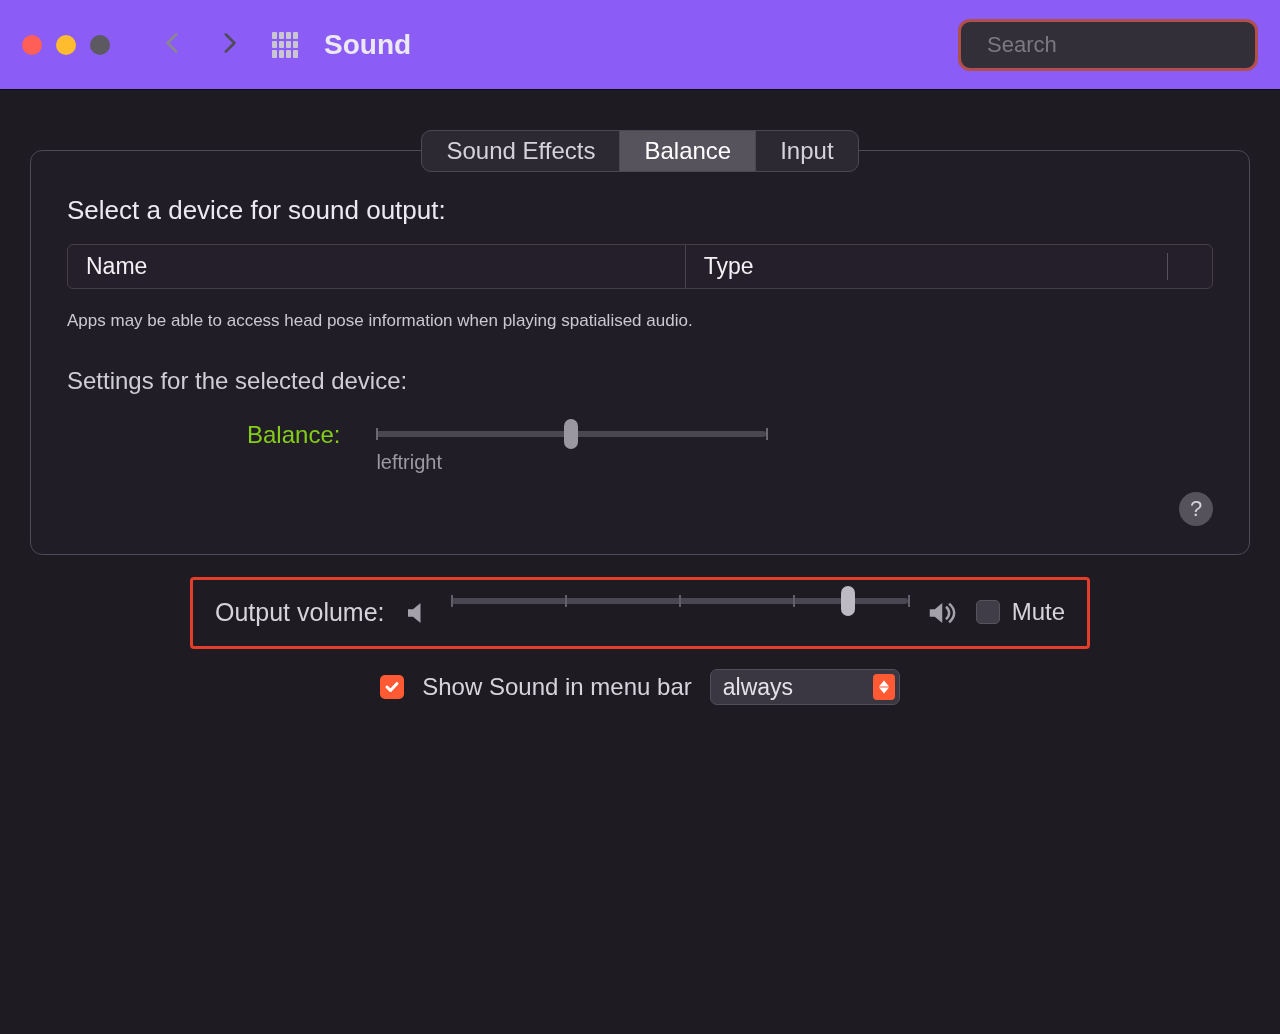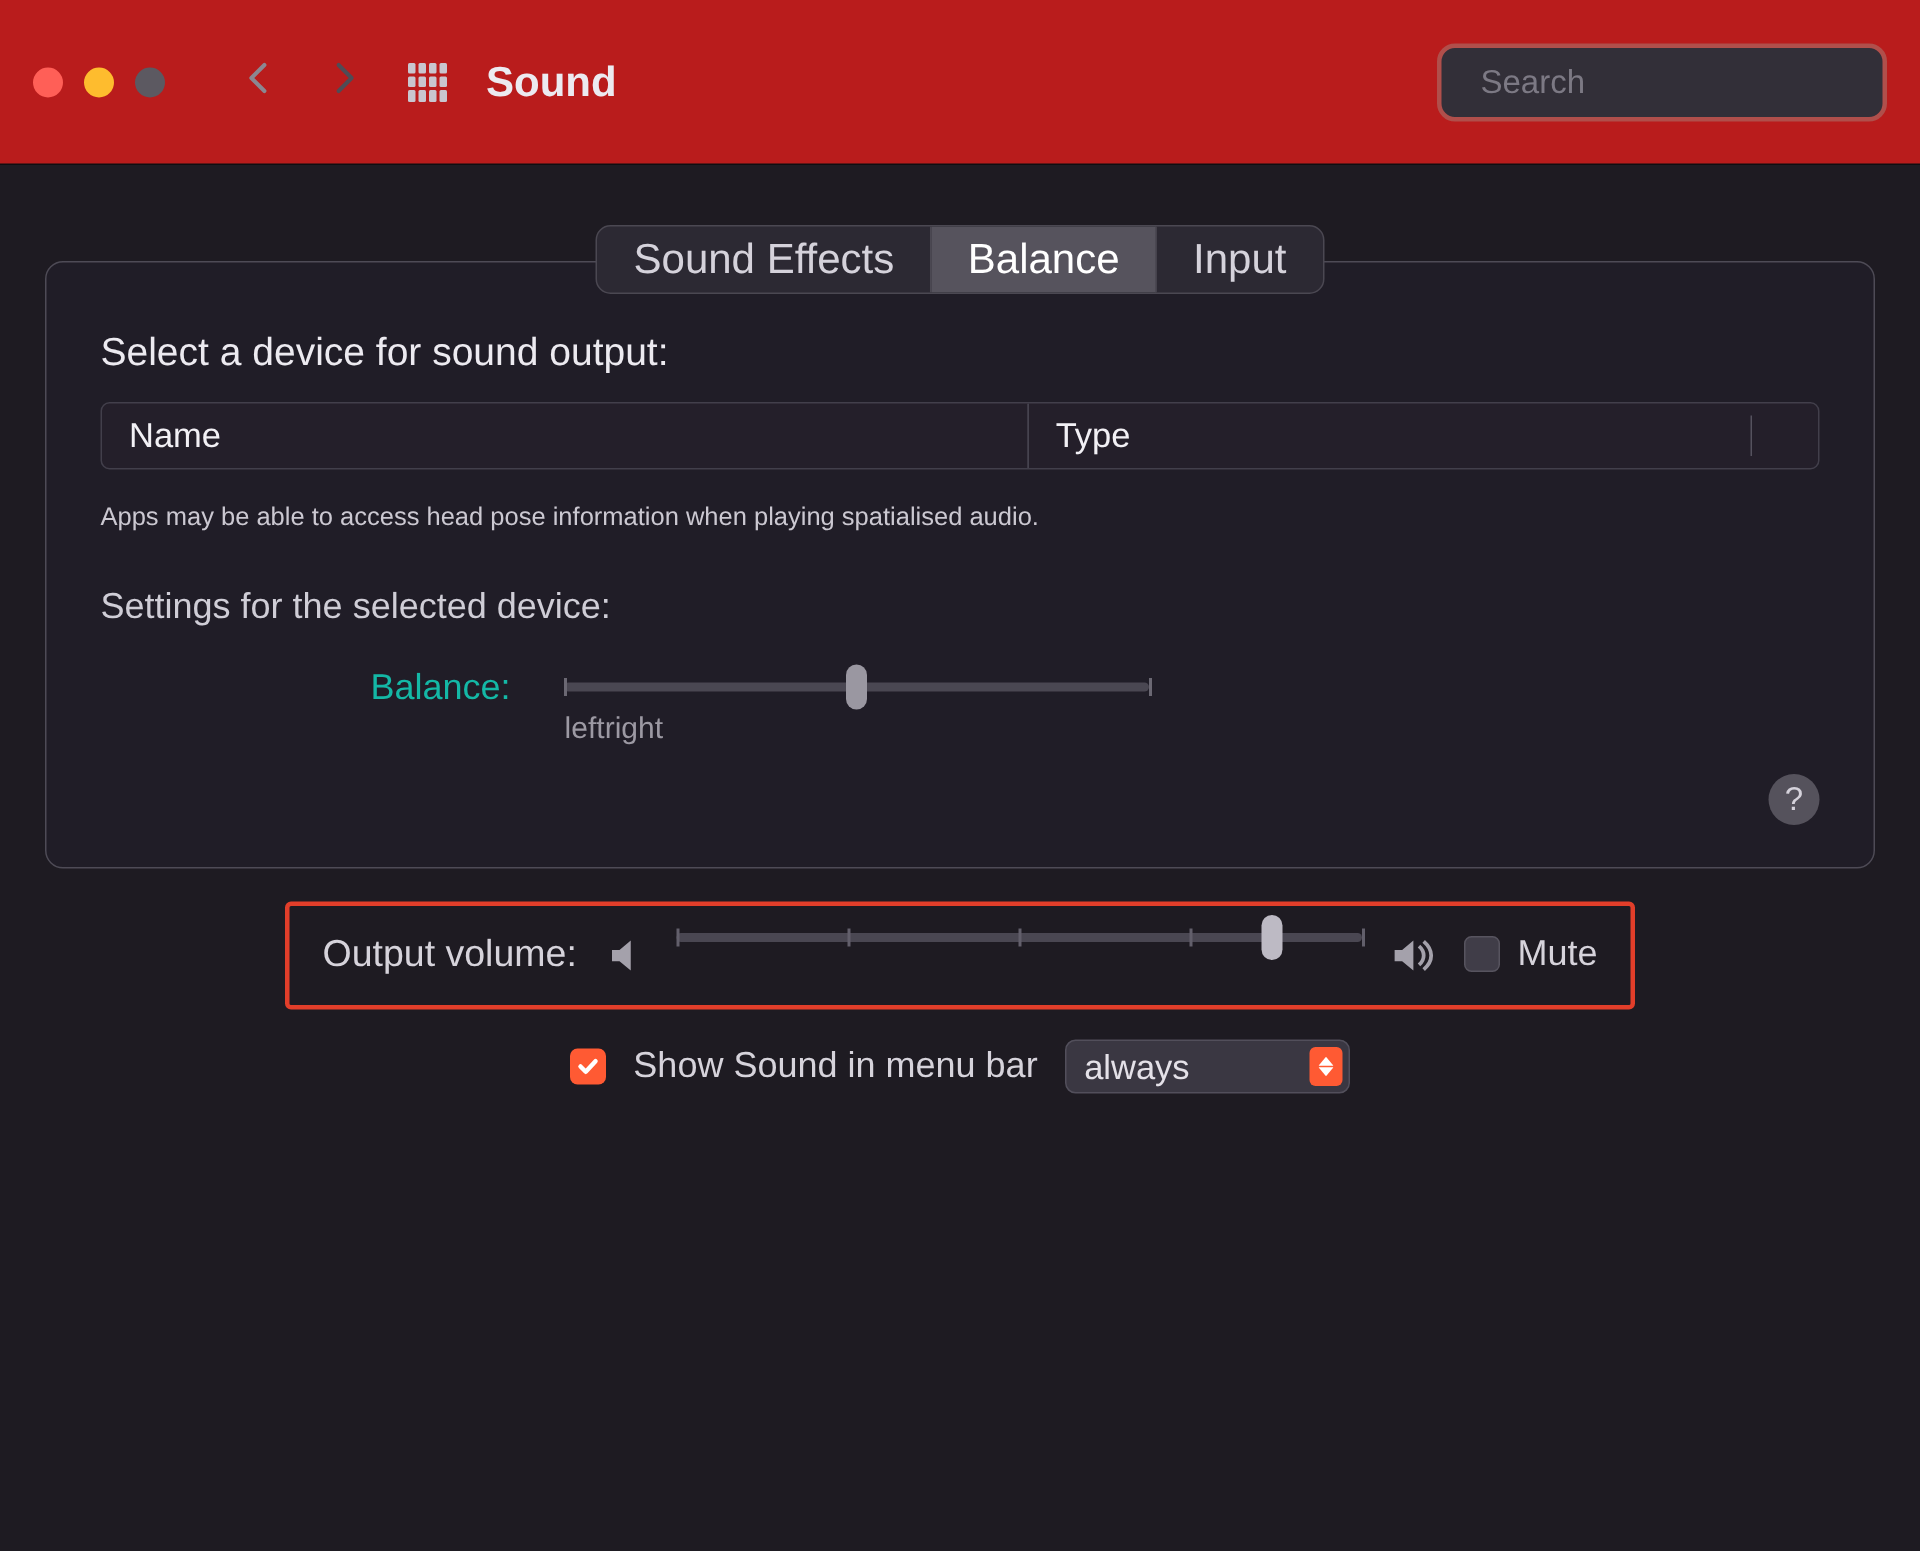--- a/index.html
+++ b/index.html
@@ -1,19 +1,19 @@
 <!DOCTYPE html>
 <html><head>
   <meta charset="utf-8">
   <style>
     * { margin:0; padding:0; box-sizing:border-box; font-family:-apple-system,BlinkMacSystemFont,"Segoe UI",Helvetica,Arial,sans-serif; -webkit-font-smoothing:antialiased; }
     body { width:1280px; height:1034px; background:#1e1b22; color:#e4e1e8; overflow:hidden; }
 
     
-    .titlebar { height:110px; background:#b91c1c; display:flex; align-items:center; padding:0 22px; border-bottom:1px solid #0f0e11; }
+    .titlebar { height:90px; background:#8b5cf6; display:flex; align-items:center; padding:0 22px; border-bottom:1px solid #0f0e11; }
     .traffic { display:flex; gap:14px; margin-right:40px; }
     .traffic-dot { width:20px; height:20px; border-radius:50%; }
     .dot-close { background:#ff5f57; }
     .dot-min   { background:#febc2e; }
     .dot-max   { background:#5c5961; }
     .nav-arrows { display:flex; gap:30px; margin-left:10px; margin-right:30px; }
     .nav-arrow svg { width:26px; height:26px; fill:none; stroke:#8b8791; stroke-width:2.5; stroke-linecap:round; stroke-linejoin:round; }
     .nav-arrow.disabled svg { stroke:#4f4c56; }
     .grid-icon { width:26px; height:26px; margin-right:26px; display:grid; grid-template-columns:repeat(4,1fr); grid-template-rows:repeat(3,1fr); gap:2px; }
     .grid-icon span { background:#c9c6cf; border-radius:1px; }
@@ -21,21 +21,21 @@
     .spacer { flex:1; }
     .search-wrap { width:300px; height:52px; border:3px solid #b04f4b; border-radius:12px; display:flex; align-items:center; padding:0 14px; background:#322f38; }
     .search-wrap svg { width:22px; height:22px; stroke:#8b8791; fill:none; stroke-width:2.2; margin-right:12px; }
     .search-input { flex:1; background:transparent; border:none; outline:none; font-size:22px; color:#d6d3db; }
     .search-input::placeholder { color:#7c7984; }
 
     
     .content { padding:40px 30px 0 30px; }
     .tab-bar { display:flex; justify-content:center; position:relative; z-index:2; }
     .tab-group { display:inline-flex; border:1px solid #4b4852; border-radius:10px; overflow:hidden; background:#2c2933; }
-    .tab { padding:6px 24px; font-size:28px; color:#d5d2db; border-right:1px solid #4b4852; display:flex; align-items:center; cursor:pointer; }
+    .tab { padding:6px 24px; font-size:24px; color:#d5d2db; border-right:1px solid #4b4852; display:flex; align-items:center; cursor:pointer; }
     .tab:last-child { border-right:none; }
     .tab.active { background:#56535d; color:#fff; }
     .panel { border:1px solid #4e4b56; border-radius:12px; margin-top:-22px; padding:44px 36px 28px 36px; background:#201d27; }
 
     .section-title { font-size:26px; font-weight:400; color:#eceaf0; margin-bottom:18px; }
 
     .device-table { border:1px solid #423f4b; border-radius:6px; background:#241f2a; overflow:hidden; }
     .dt-head, .dt-row { display:flex; }
     .dt-col-name { width:54%; padding:8px 18px; font-size:23px; }
     .dt-col-type { flex:1; padding:8px 18px; font-size:23px; }
@@ -45,21 +45,21 @@
     .thin-sep { position:absolute; right:0; top:8px; bottom:8px; width:1px; background:#55525e; }
     .dt-body { height:210px; }
     .dt-row { color:#ddd9e2; }
     .dt-row.selected { background:#585560; color:#fff; outline:2px solid #e83e2b; outline-offset:-1px; }
     .row-highlight { position:relative; }
 
     .note { font-size:17px; color:#cbc8d1; margin-top:22px; }
     .subhead { font-size:24px; color:#cfcdd6; margin-top:36px; }
 
     .balance-area { display:flex; align-items:flex-start; margin-top:24px; padding-left:180px; }
-    .balance-label { font-size:24px; color:#14b8a6; margin-right:36px; padding-top:2px; }
+    .balance-label { font-size:24px; color:#84cc16; margin-right:36px; padding-top:2px; }
     .slider-wrap { width:390px; }
     .slider-track { position:relative; height:6px; background:#4a4752; border-radius:3px; margin-top:12px; }
     .slider-tick { position:absolute; top:-3px; width:2px; height:12px; background:#6b6873; }
     .slider-thumb { position:absolute; top:-12px; width:14px; height:30px; background:#9a97a1; border-radius:7px; transform:translateX(-50%); }
     .slider-ends { display:flex; font-size:20px; color:#9c99a3; margin-top:14px; }
 
     .help-btn { width:34px; height:34px; border-radius:50%; background:#55525c; color:#d5d2db; font-size:22px; display:flex; align-items:center; justify-content:center; margin-left:auto; margin-top:18px; cursor:pointer; }
 
     
     .vol-row-wrap { margin:22px 160px 0 160px; border:3px solid #e23e2a; border-radius:4px; padding:18px 22px; display:flex; align-items:flex-start; }

